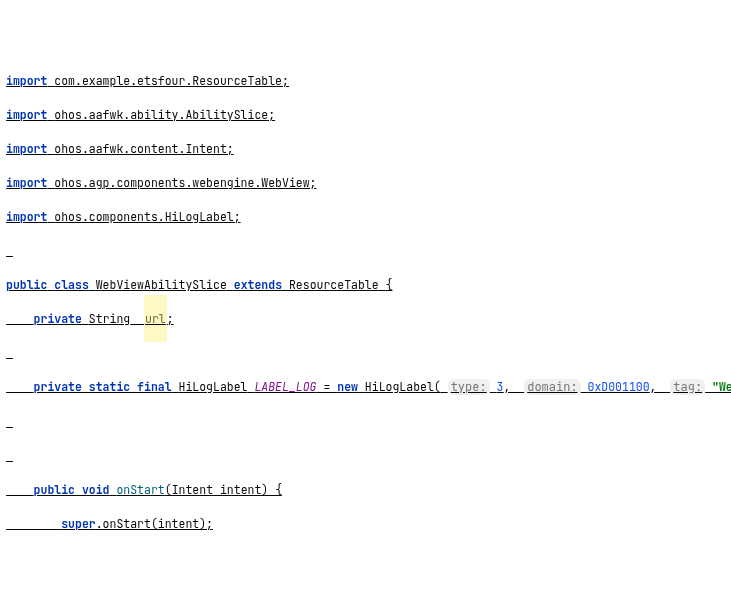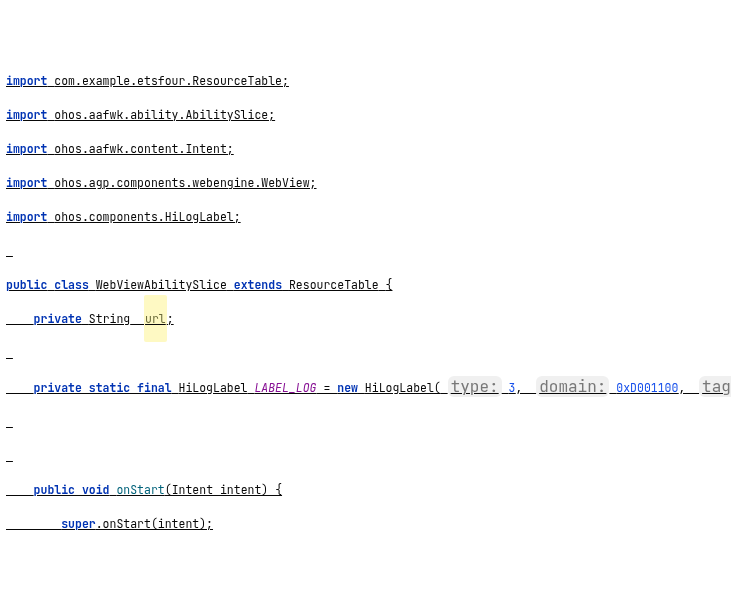--- a/index.html
+++ b/index.html
@@ -13,21 +13,21 @@
     white-space: pre;
   }
   .line { display: block; text-decoration: underline; }
   .kw   { color: #0033B3; font-weight: bold; }
   .method { color: #00627A; }
   .ann  { color: #9E880D; }
   .warn { background: #fef9c3; color: #6a6a3a; border-radius: 2px; padding: 16px 1px; }
   .staticfield { color: #871094; font-style: italic; }
   .str  { color: #067D17; font-weight: bold; }
   .num  { color: #1750EB; }
-  .hint { color: #787878; background: #f0f0f0; font-style: normal; font-weight: normal; padding: 0 3px; border-radius: 6px; font-size: 16px; }
+  .hint { color: #787878; background: #f0f0f0; font-style: normal; font-weight: normal; padding: 0 3px; border-radius: 6px; font-size: 12px; }
 </style>
 </head>
 <body>
 
 
 
 <div><span class="line"><span class="kw">import</span> <span>com.example.etsfour.ResourceTable;</span></span>
 <span class="line"><span class="kw">import</span> <span>ohos.aafwk.ability.AbilitySlice;</span></span>
 <span class="line"><span class="kw">import</span> <span>ohos.aafwk.content.Intent;</span></span>
 <span class="line"><span class="kw">import</span> <span>ohos.agp.components.webengine.WebView;</span></span>

